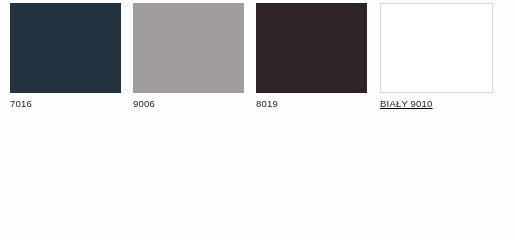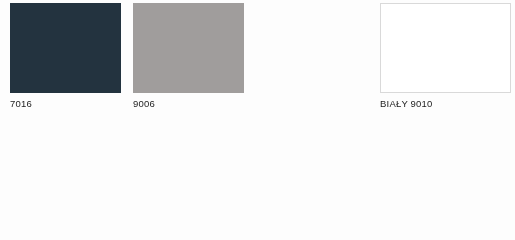--- a/index.html
+++ b/index.html
@@ -27,21 +27,21 @@
     width: 111px;
     height: 107px;
     display: flex;
     flex-direction: column;
     align-items: stretch;
   }
 
   .swatch-cell[data-index="0"] { left: 10px; }
   .swatch-cell[data-index="1"] { left: 133px; }
   .swatch-cell[data-index="2"] { left: 256px; }
-  .swatch-cell[data-index="3"] { left: 380px; width: 131px; }
+  .swatch-cell[data-index="3"] { left: 380px; width: 113px; text-decoration: underline; }
 
   .swatch-chip {
     width: 100%;
     height: 91px;
     box-sizing: border-box;
     border: 0 solid transparent;
   }
 
   .swatch-cell[data-index="3"] .swatch-chip {
     border: 1px solid #d9d9d9;
@@ -65,19 +65,23 @@
   <div class="swatch-cell" data-index="0">
     <div class="swatch-chip" style="background-color: rgb(35, 51, 63); border-color: transparent;"></div>
     <div class="swatch-label" style="color: rgb(28, 28, 28);">7016</div>
   </div>
 
   <div class="swatch-cell" data-index="1">
     <div class="swatch-chip" style="background-color: rgb(160, 157, 156); border-color: transparent;"></div>
     <div class="swatch-label" style="color: rgb(28, 28, 28);">9006</div>
   </div>
 
+  <div class="swatch-cell" data-index="2">
+    <div class="swatch-chip" style="background-color: rgb(46, 36, 41); border-color: transparent;"></div>
+    <div class="swatch-label" style="color: rgb(28, 28, 28);">8019</div>
+  </div>
 
   <div class="swatch-cell" data-index="3">
     <div class="swatch-chip" style="background-color: rgb(255, 255, 255); border-color: rgb(217, 217, 217);"></div>
     <div class="swatch-label" style="color: rgb(28, 28, 28);">BIAŁY 9010</div>
   </div>
 
 </div>
 
 </body></html>

